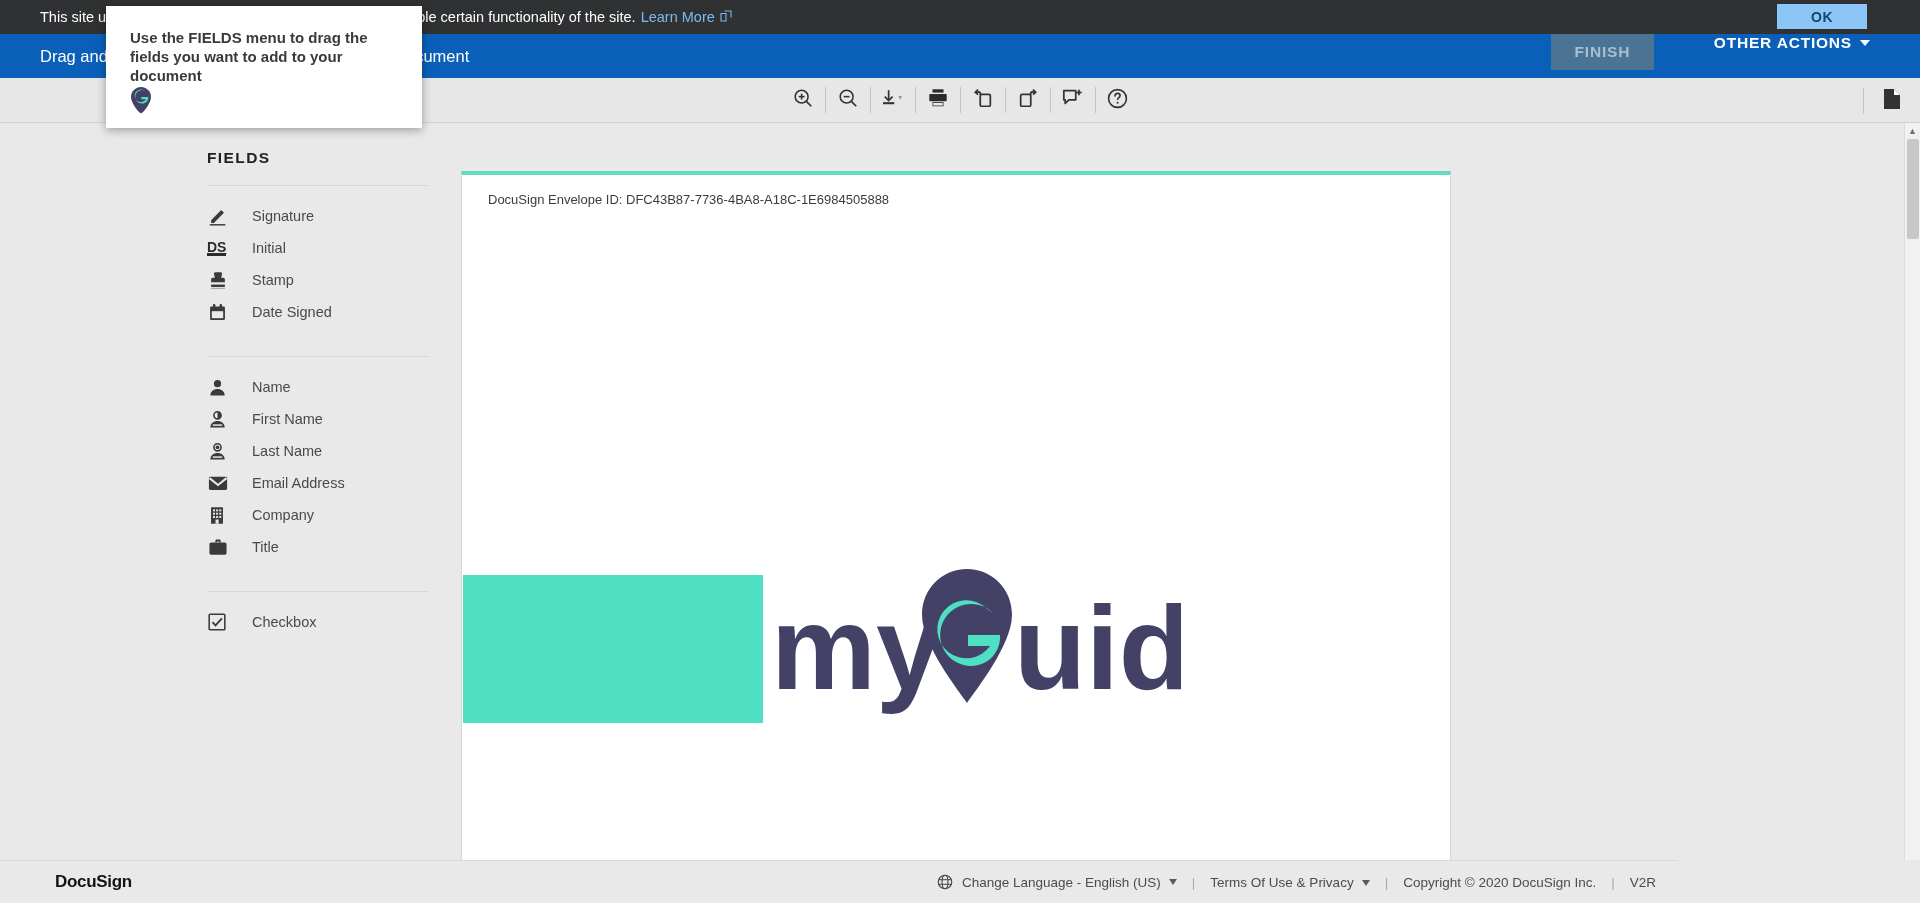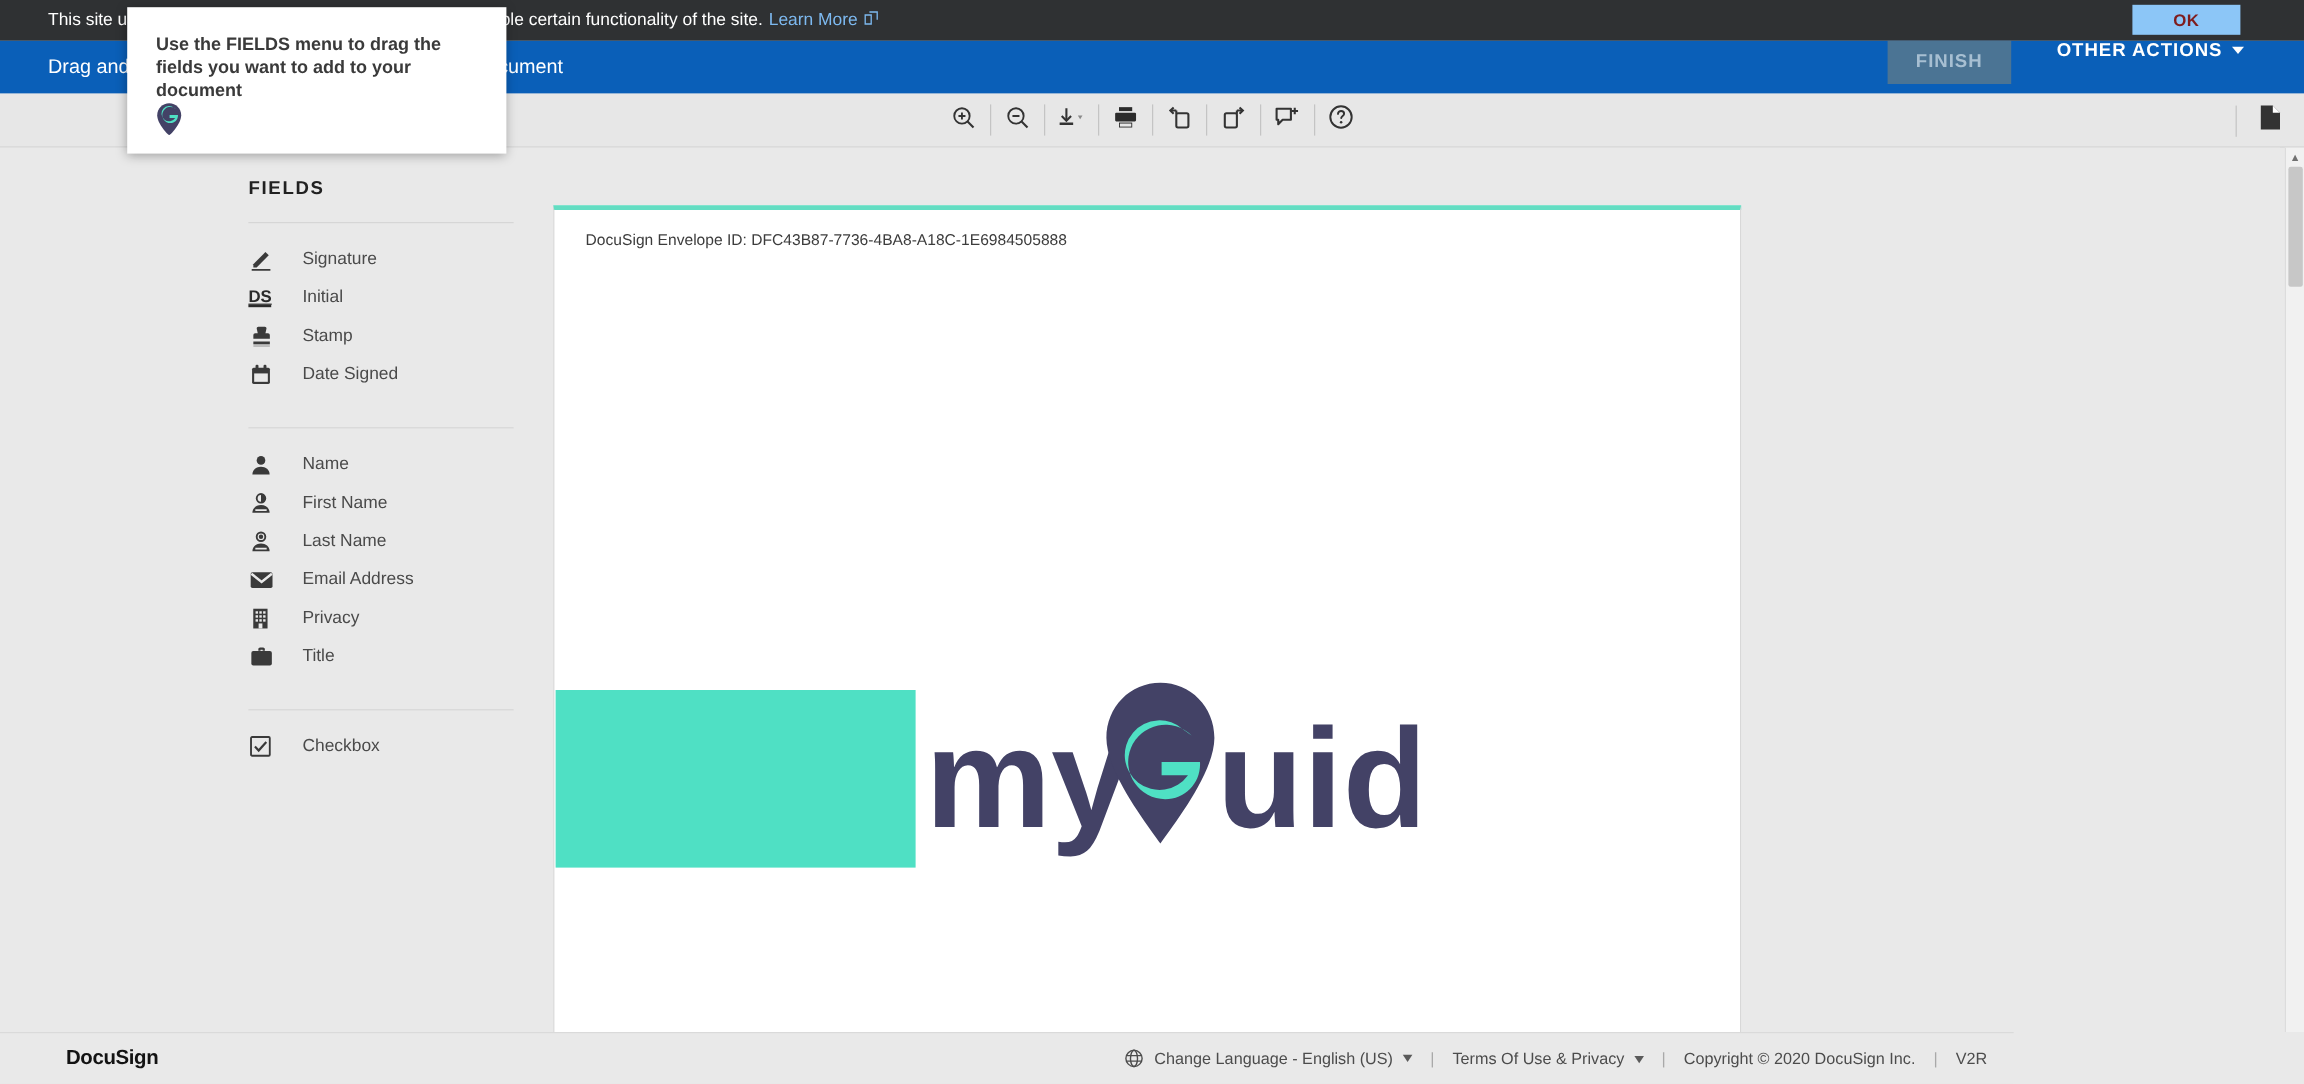--- a/index.html
+++ b/index.html
@@ -23,21 +23,21 @@
     margin-left: 40px; white-space: nowrap;
   }
   .cookie-link {
     color: #7db9f0; font-size: 14.5px;
     text-decoration: none; margin-left: 5px;
   }
   .ext-icon { display: inline-block; margin-left: 5px; vertical-align: -1px; }
   .cookie-ok {
     position: absolute; right: 53px; top: 4px;
     width: 90px; height: 25px;
-    background: #8cc6f7; color: #7f1d1d;
+    background: #8cc6f7; color: #0c4a6e;
     border: none; font-size: 14px; font-weight: 700;
     font-family: "Liberation Sans", sans-serif;
     letter-spacing: .4px; cursor: pointer;
   }
 
   
   .blue-bar {
     position: absolute; top: 34px; left: 0;
     width: 1920px; height: 44px;
     background: #0a5fb8;
@@ -54,21 +54,21 @@
   .finish-btn {
     width: 103px; height: 36px;
     background: #4b7494; color: #a7bfd2;
     border: none; font-size: 15.5px; font-weight: 700;
     letter-spacing: .8px;
     font-family: "Liberation Sans", sans-serif;
     cursor: default;
   }
   .other-actions {
     color: #ffffff; font-size: 15.5px; font-weight: 700;
-    letter-spacing: .8px; margin-left: 38px; margin-right: 30px;
+    letter-spacing: .8px; margin-left: 60px; margin-right: 30px;
     cursor: pointer; white-space: nowrap;
   }
   .caret-down {
     display: inline-block; margin-left: 8px;
     border-left: 5px solid transparent;
     border-right: 5px solid transparent;
     border-top: 6px solid #ffffff;
     vertical-align: 2px;
   }
 
@@ -466,21 +466,21 @@
               <rect x="6.4" y="8.8" width="2.3" height="2.3"></rect>
                 <rect x="10" y="8.8" width="2.3" height="2.3"></rect>
                 <rect x="13.6" y="8.8" width="2.3" height="2.3"></rect>
               <rect x="6.4" y="12.6" width="2.3" height="2.3"></rect>
                 <rect x="10" y="12.6" width="2.3" height="2.3"></rect>
                 <rect x="13.6" y="12.6" width="2.3" height="2.3"></rect>
               <rect x="9.3" y="16.6" width="3.6" height="4.8"></rect>
             </g>
           </svg>
         </span>
-        <span class="field-label">Privacy</span>
+        <span class="field-label">Company</span>
       </div>
 
       <div class="field-item">
         <span class="field-icon">
           <svg width="22" height="20" viewBox="0 0 24 22">
             <path d="M9 4.5c0-1 .7-1.7 1.6-1.7h2.8c.9 0 1.6.7 1.6 1.7v1.4h-2V5h-2v.9h-2z" fill="#3a3a3a"></path>
             <rect x="2.6" y="6" width="18.8" height="13.4" rx="1.8" fill="#3a3a3a"></rect>
           </svg>
         </span>
         <span class="field-label">Title</span>

